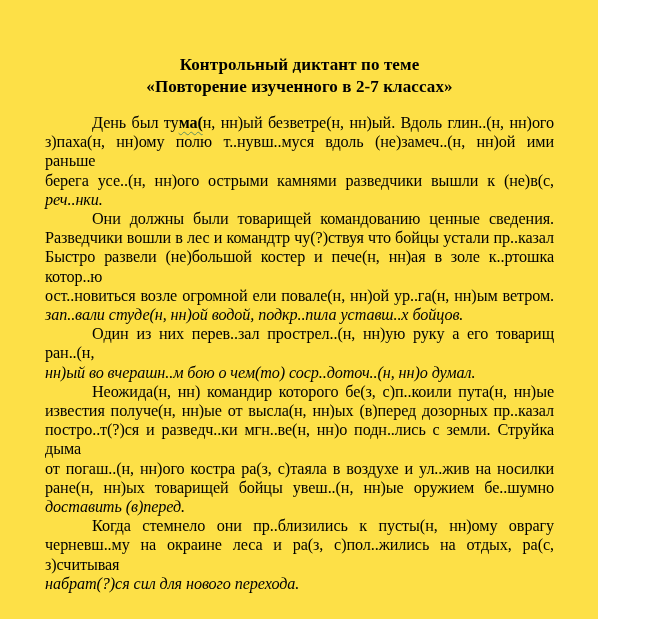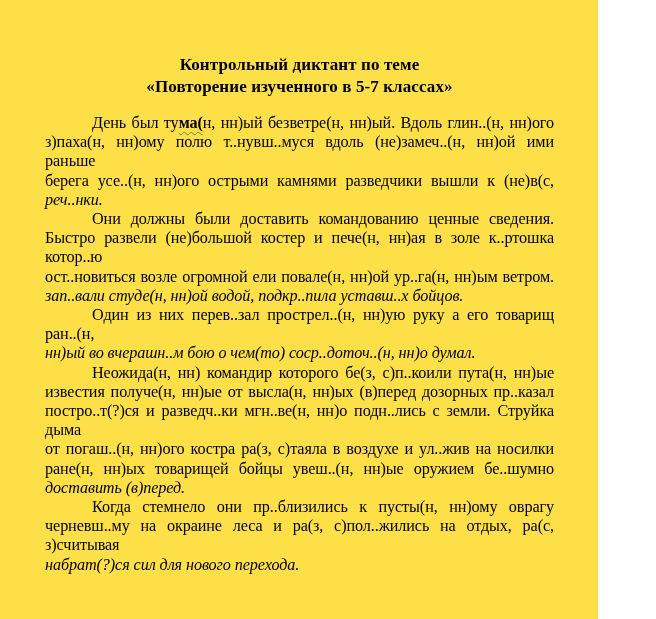--- a/index.html
+++ b/index.html
@@ -58,31 +58,32 @@
     font-weight: bold;
   }
 </style>
 </head>
 <body>
 
 <div class="page">
   <div class="content">
     <div class="title">
       <div>Контрольный диктант по теме</div>
-      <div>«Повторение изученного в 5-7 классах»</div>
+      <div>«Повторение изученного в 2-7 классах»</div>
     </div>
     <div class="body-text">
         <div class="para">
           <div class="tline first">День был ту<span class="squiggle" style="text-decoration-color: rgb(95, 143, 95);">ма(</span>н, нн)ый безветре(н, нн)ый. Вдоль глин..(н, нн)ого</div>
           <div class="tline">з)паха(н, нн)ому полю т..нувш..муся вдоль (не)замеч..(н, нн)ой ими раньше</div>
           <div class="tline">берега усе..(н, нн)ого острыми камнями разведчики вышли к (не)в(с,</div>
           <div class="tline final">реч..нки.</div>
         </div>
         <div class="para">
-          <div class="tline first">Они должны были доставить командованию ценные сведения.</div>
+          <div class="tline first">Они должны были товарищей командованию ценные сведения.</div>
+          <div class="tline">Разведчики вошли в лес и командтр чу(?)ствуя что бойцы устали пр..казал</div>
           <div class="tline">Быстро развели (не)большой костер и пече(н, нн)ая в золе к..ртошка котор..ю</div>
           <div class="tline">ост..новиться возле огромной ели повале(н, нн)ой ур..га(н, нн)ым ветром.</div>
           <div class="tline final">зап..вали студе(н, нн)ой водой, подкр..пила уставш..х бойцов.</div>
         </div>
         <div class="para">
           <div class="tline first">Один из них перев..зал прострел..(н, нн)ую руку а его товарищ ран..(н,</div>
           <div class="tline final">нн)ый во вчерашн..м бою о чем(то) соср..доточ..(н, нн)о думал.</div>
         </div>
         <div class="para">
           <div class="tline first">Неожида(н, нн) командир которого бе(з, с)п..коили пута(н, нн)ые</div>

